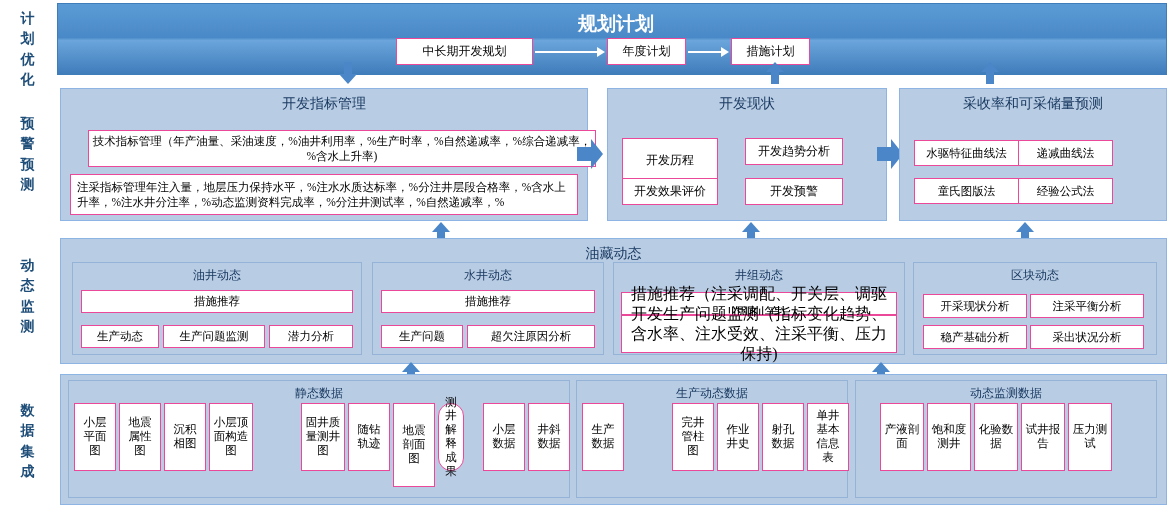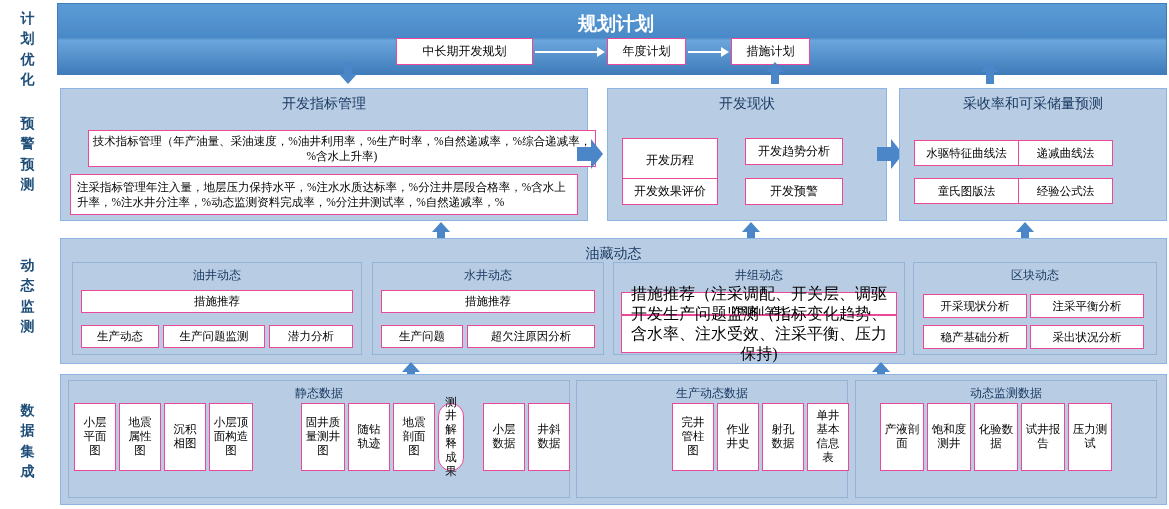--- a/index.html
+++ b/index.html
@@ -239,28 +239,29 @@
 
   <div class="subpanel" style="left:68px;top:380px;width:502px;height:118px;">
     <div class="subpanel-title">静态数据</div>
   </div>
   <div class="node vert" style="left:74px;top:403px;width:42px;height:68px;">小层平面图</div>
   <div class="node vert" style="left:119px;top:403px;width:42px;height:68px;">地震属性图</div>
   <div class="node vert" style="left:164px;top:403px;width:42px;height:68px;">沉积相图</div>
   <div class="node vert" style="left:209px;top:403px;width:44px;height:68px;">小层顶面构造图</div>
   <div class="node vert" style="left:301px;top:403px;width:44px;height:68px;">固井质量测井图</div>
   <div class="node vert" style="left:348px;top:403px;width:42px;height:68px;">随钻轨迹</div>
-  <div class="node vert" style="left:393px;top:403px;width:42px;height:68px;">地震剖面图</div>
+  <div class="node vert" style="left:393px;top:403px;width:42px;height:84px;">地震剖面图</div>
   <div class="node vert" style="left:438px;top:403px;width:26px;height:68px;border-radius:21px;">测井解释成果</div>
   <div class="node vert" style="left:483px;top:403px;width:42px;height:68px;">小层数据</div>
   <div class="node vert" style="left:528px;top:403px;width:42px;height:68px;">井斜数据</div>
 
   <div class="subpanel" style="left:576px;top:380px;width:272px;height:118px;">
     <div class="subpanel-title">生产动态数据</div>
   </div>
+  <div class="node vert" style="left:582px;top:403px;width:42px;height:68px;">生产数据</div>
   <div class="node vert" style="left:672px;top:403px;width:42px;height:68px;">完井管柱图</div>
   <div class="node vert" style="left:717px;top:403px;width:42px;height:68px;">作业井史</div>
   <div class="node vert" style="left:762px;top:403px;width:42px;height:68px;">射孔数据</div>
   <div class="node vert" style="left:807px;top:403px;width:42px;height:68px;">单井基本信息表</div>
 
   <div class="subpanel" style="left:855px;top:380px;width:302px;height:118px;">
     <div class="subpanel-title">动态监测数据</div>
   </div>
   <div class="node vert" style="left:880px;top:403px;width:44px;height:68px;">产液剖面</div>
   <div class="node vert" style="left:927px;top:403px;width:44px;height:68px;">饱和度测井</div>

